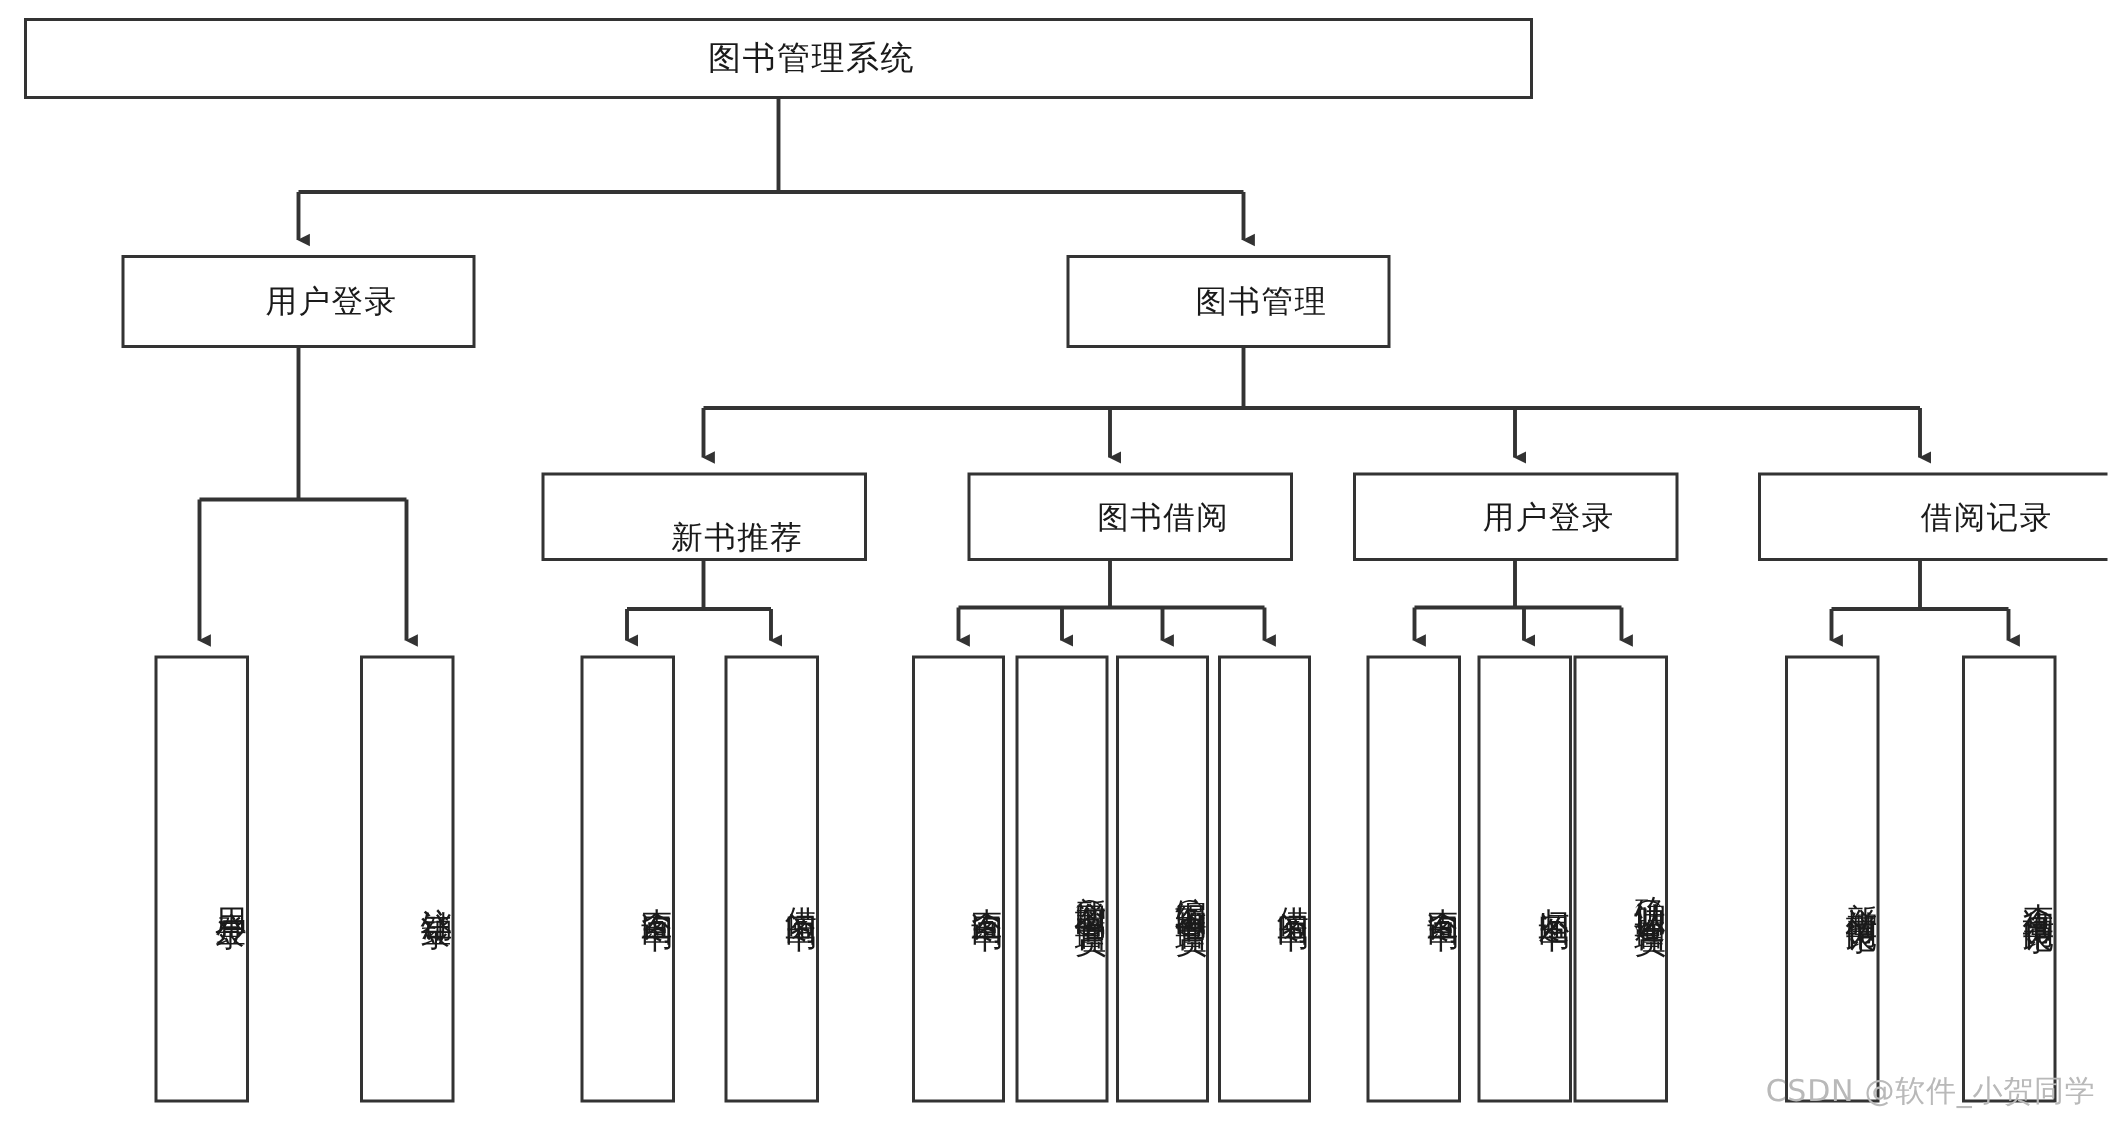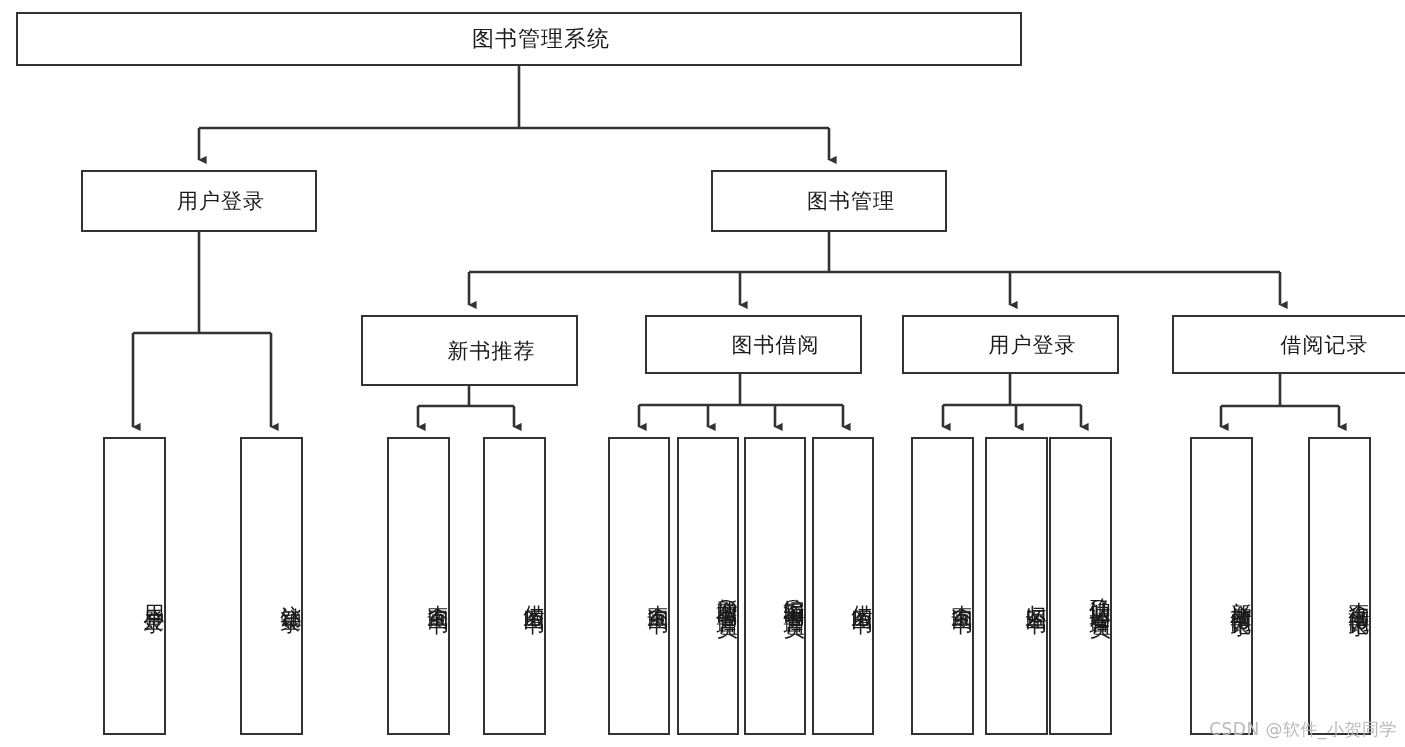--- a/index.html
+++ b/index.html
@@ -45,21 +45,21 @@
     white-space:nowrap;
   }
   #root-node{font-size:22px;}
   svg#edges{
     position:absolute;left:0;top:0;width:1405px;height:747px;
     z-index:1;pointer-events:none;
   }
   .watermark{
     position:absolute;
     right:8px;bottom:6px;
-    font-size:17px;
+    font-size:20px;
     color:#b9b9b9;
     letter-spacing:0.5px;
     z-index:5;
     white-space:nowrap;
   }
 </style>
 </head>
 <body>
 
 <div id="diagram">
@@ -117,25 +117,25 @@
     </g>
   </svg>
 
   <div class="node horiz" id="root-node" style="left:16px;top:12px;width:1006px;height:54px;">
     <span class="label">图书管理系统</span>
   </div>
 
   <div class="node horiz" style="left:81px;top:170px;width:236px;height:62px;">
     <span class="label">用户登录</span>
   </div>
-  <div class="node horiz" style="left:711px;top:170px;width:236px;height:62px;">
+  <div class="node horiz" style="left:711px;top:170px;width:216px;height:62px;">
     <span class="label">图书管理</span>
   </div>
 
-  <div class="node horiz" style="left:361px;top:315px;width:217px;height:71px;">
+  <div class="node horiz" style="left:361px;top:315px;width:217px;height:59px;align-items:flex-end;">
     <span class="label">新书推荐</span>
   </div>
   <div class="node horiz" style="left:632px;top:315px;width:217px;height:59px;margin-left:13px;">
     <span class="label">图书借阅</span>
   </div>
   <div class="node horiz" style="left:902px;top:315px;width:217px;height:59px;">
     <span class="label">用户登录</span>
   </div>
   <div class="node horiz" style="left:1172px;top:315px;width:261px;height:59px;">
     <span class="label">借阅记录</span>

